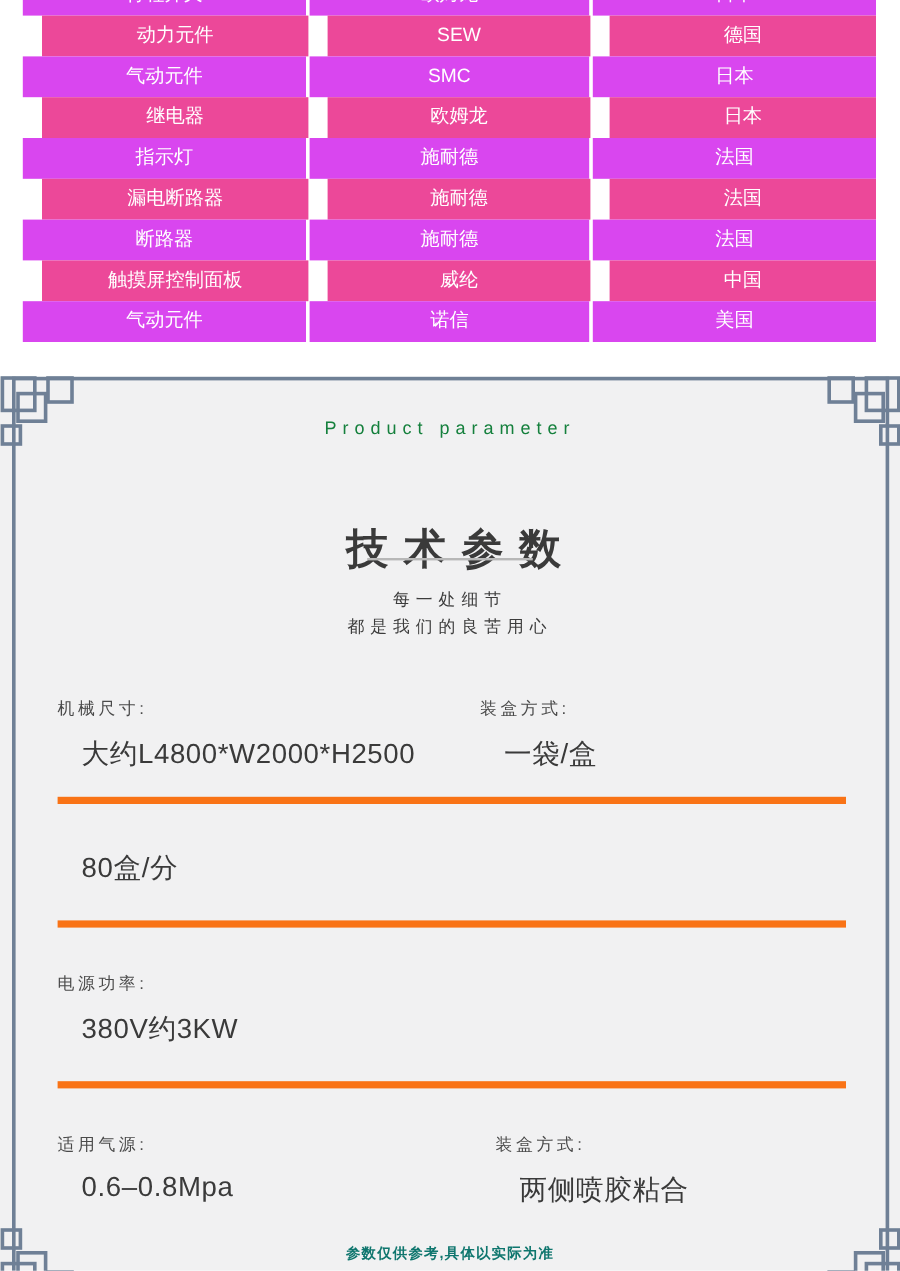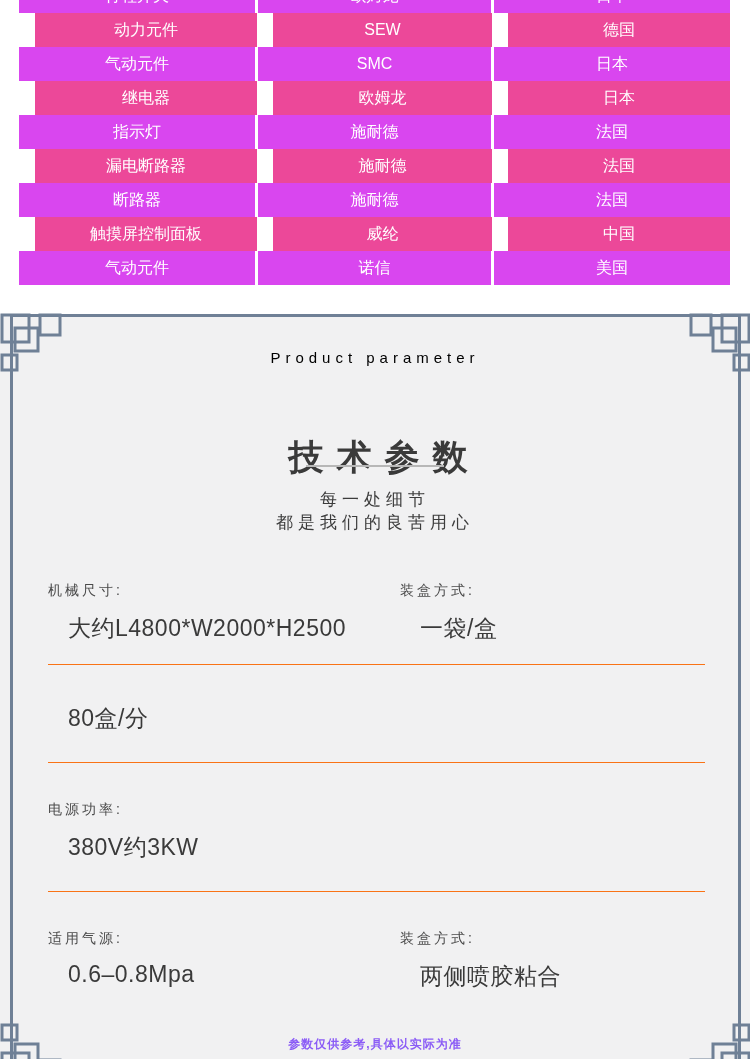--- a/index.html
+++ b/index.html
@@ -30,50 +30,50 @@
   .frame-top{top:0;left:10px;right:9px;height:3px;}
   .frame-left{top:0;bottom:0;left:10px;width:3px;}
   .frame-right{top:0;bottom:0;right:9px;width:3px;}
   .corner{position:absolute;width:66px;height:66px;}
   .corner.tl{left:-1px;top:-2px;}
   .corner.tr{right:-2px;top:-2px;transform:scaleX(-1);}
   .corner.bl{left:-1px;bottom:-24px;transform:scaleY(-1);}
   .corner.br{right:-2px;bottom:-24px;transform:scale(-1,-1);}
   .eyebrow{
     position:absolute;top:33px;left:0;width:100%;text-align:center;
-    font-size:15px;line-height:22px;letter-spacing:5px;color:#000000;
+    font-size:15px;line-height:22px;letter-spacing:5px;color:#15803d;
   }
   .section-title{
     position:absolute;top:97px;left:0;width:100%;text-align:center;
     font-size:35px;font-weight:bold;letter-spacing:13px;padding-left:19px;
     box-sizing:border-box;color:#3a3a3a;
   }
   .title-divider{
     position:absolute;top:151px;left:50%;margin-left:-69px;width:138px;height:2px;
     background:#b7b7b7;
   }
   .tagline{
     position:absolute;top:174px;left:0;width:100%;text-align:center;
-    font-size:17px;line-height:23px;letter-spacing:5px;color:#3c3c3c;
+    font-size:14px;line-height:23px;letter-spacing:5px;color:#3c3c3c;
   }
   .specs{position:absolute;top:262px;left:48px;right:45px;}
   .spec-row{
-    display:flex;padding:38px 0 28px;border-bottom:1px solid #f97316;
+    display:flex;padding:38px 0 28px;border-bottom:6px solid #f97316;
   }
   .spec-row:first-child{padding-top:6px;padding-bottom:20px;}
-  .spec-row:last-child{border-bottom:none;}
+  .spec-row:last-child{border-bottom:none;gap:13px;}
   .spec-cell.left{width:352px;flex:none;}
   .spec-cell.right{flex:1;}
   .spec-label{
     font-size:14px;letter-spacing:3px;color:#4a4a4a;margin-bottom:13px;
   }
   .spec-value{font-size:23px;color:#3a3a3a;letter-spacing:0.5px;margin-left:20px;}
   .disclaimer{
     position:absolute;bottom:6px;left:0;width:100%;text-align:center;
-    font-size:12px;font-weight:bold;letter-spacing:1px;color:#8b5cf6;
+    font-size:12px;font-weight:bold;letter-spacing:1px;color:#0f766e;
   }
 </style>
 </head>
 <body>
 
 <div class="component-table">
   <div class="t-row light partial">
     <div class="cell c1">行程开关</div>
     <div class="cell c2">欧姆龙</div>
     <div class="cell c3">日本</div>

